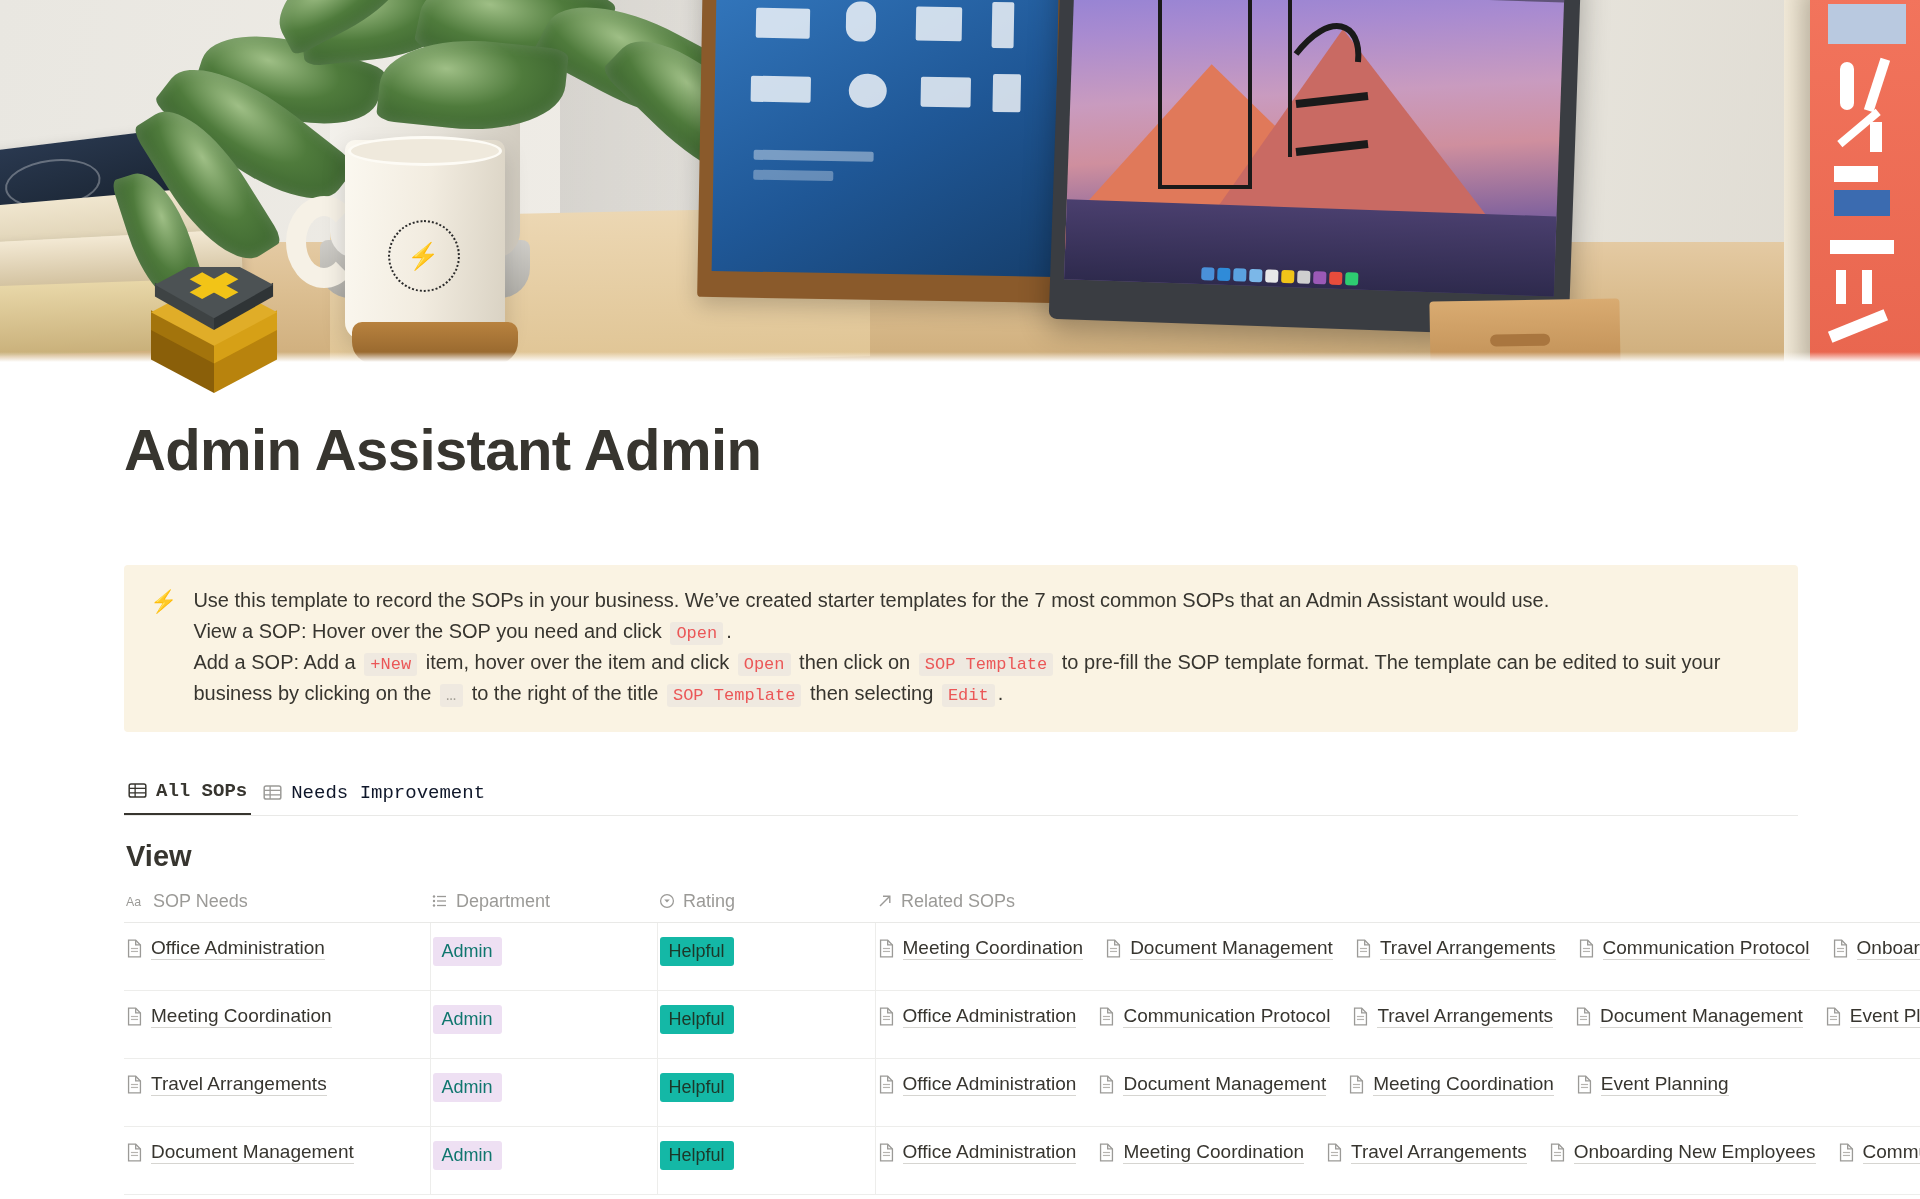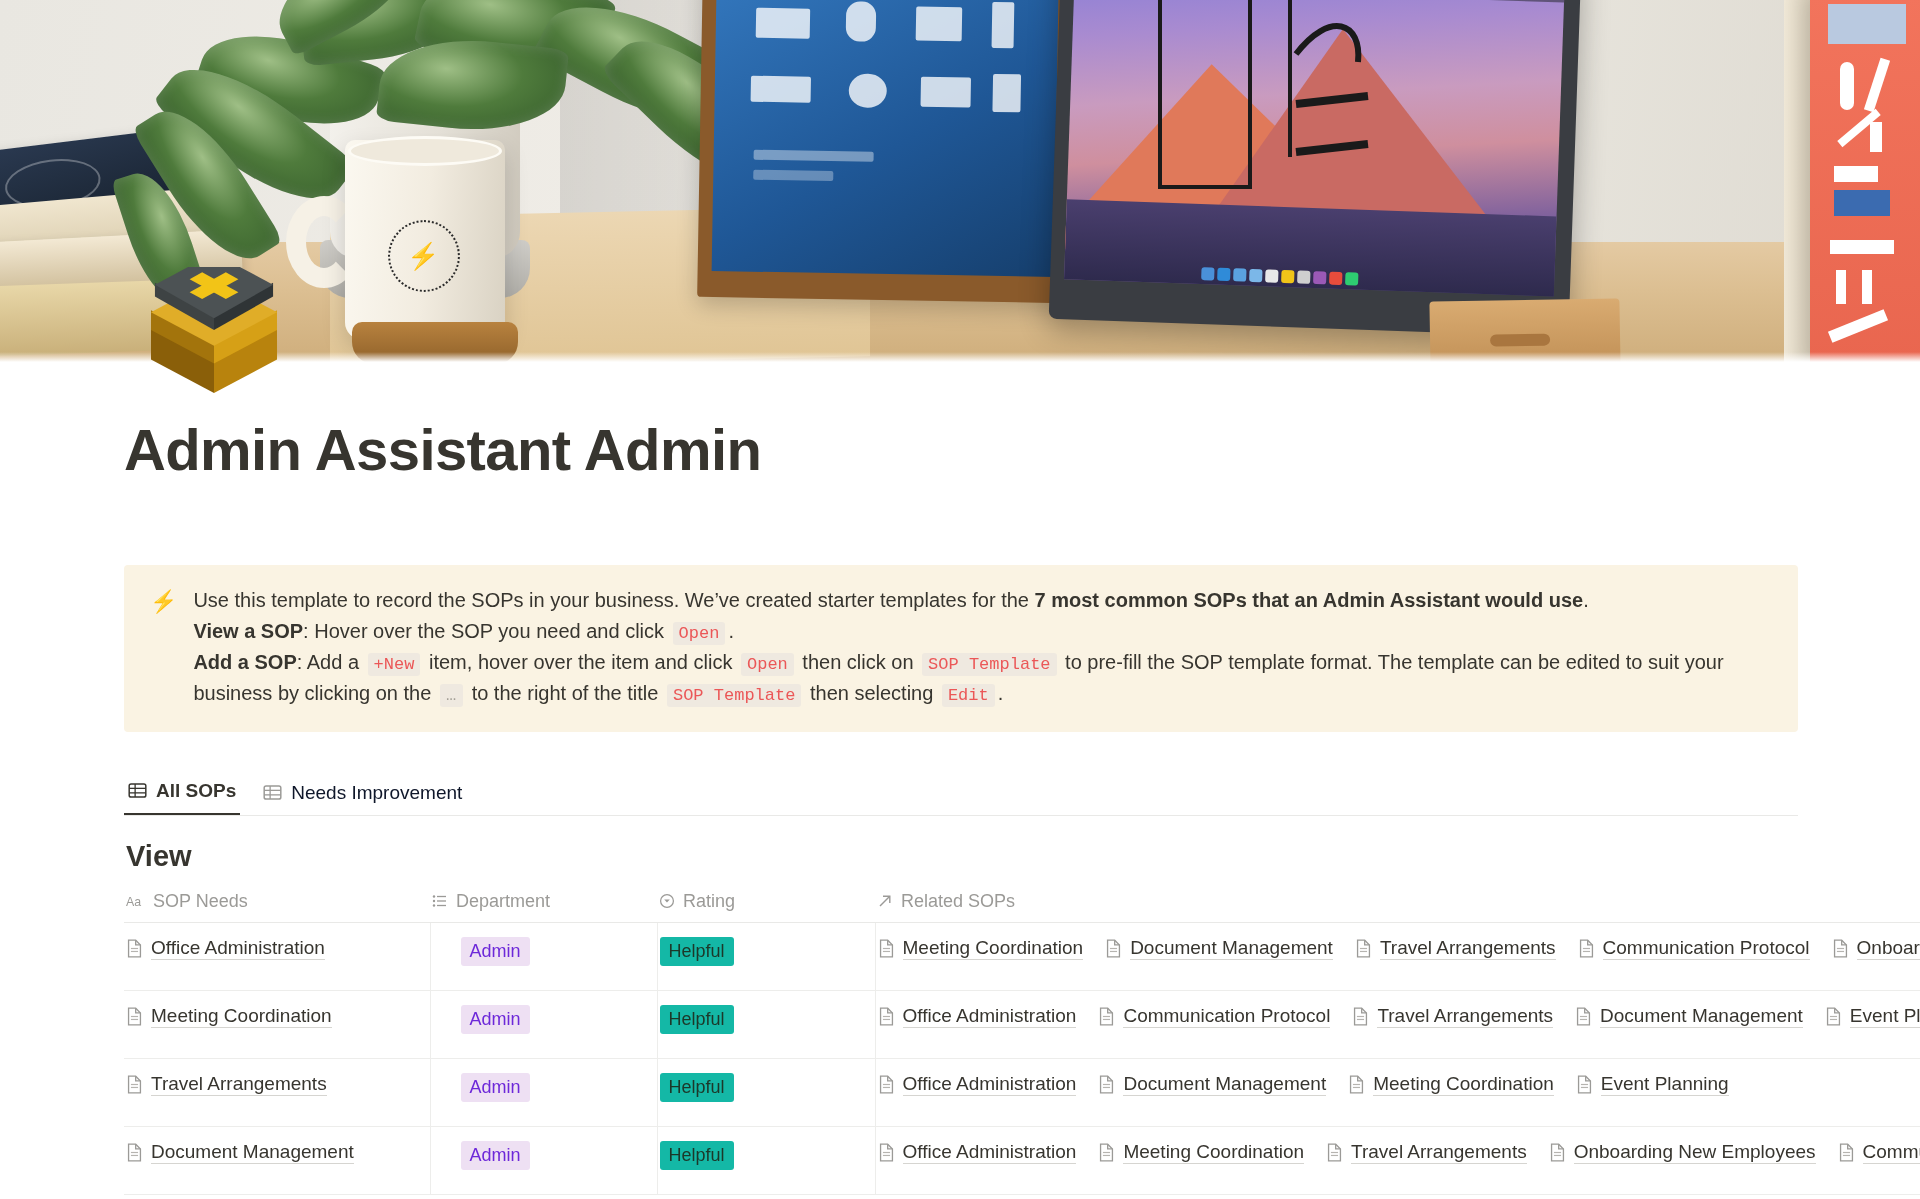--- a/index.html
+++ b/index.html
@@ -224,27 +224,28 @@
   .callout-emoji { font-size: 22px; line-height:1.5; flex:0 0 auto; }
   .callout-body { flex:1 1 auto; }
   .callout-body p { margin:0; }
   .code {
     font-family: "Liberation Mono", monospace;
     background: #efe9e0; color:#eb5757;
     border-radius:3px; padding:2px 6px; font-size:17px;
     margin: 0 3px;
   }
   .code.dim { color:#a39f96; letter-spacing:1px; }
-  b { font-weight:700; }
+  b { font-weight:400; }
 
   
   .tabs {
     margin-top: 40px;
-    display:flex; align-items:flex-end; gap:19px;
+    display:flex; align-items:flex-end; gap:8px;
     border-bottom: 1px solid #e9e9e7;
+    font-family: Liberation Mono, monospace;
   }
   .tab {
     display:flex; align-items:center; gap:9px;
     padding: 8px 4px 11px 4px;
     font-size: 19px; color:#0f172a; cursor:pointer;
   }
   .tab.active { color:#37352f; font-weight:600; border-bottom: 2px solid #37352f; }
   .tab svg { display:block; }
 
   h2.db-title {
@@ -276,21 +277,21 @@
     display:inline-flex; align-items:center; gap:8px;
     font-size:19px; color:#37352f;
   }
   .cell-link .lbl { border-bottom:1px solid #d6d5d1; }
   .rel-wrap { display:flex; flex-wrap:wrap; gap: 6px 22px; }
 
   .tag {
     display:inline-block; border-radius:3px;
     padding: 4px 9px; font-size:18px; line-height:1.2;
   }
-  .tag.purple { background:#eee0f3; color:#6d28d9;margin-left:28px; }
+  .tag.purple { background:#eee0f3; color:#0f766e; }
   .tag.green  { background:#14b8a6; color:#1c3829; }
 
   .icon-doc { flex:0 0 auto; }
 </style>
 </head>
 <body>
 
 <div class="hero">
   <div class="hero-photo">
     <div class="wall"></div>

